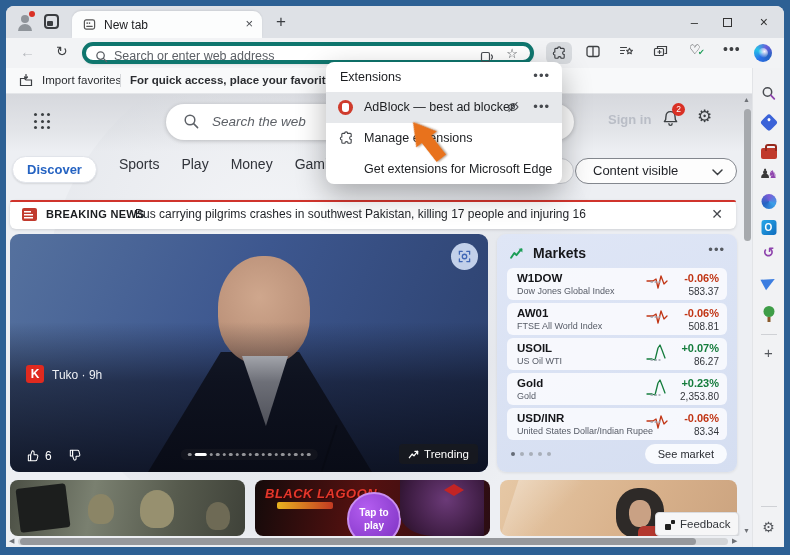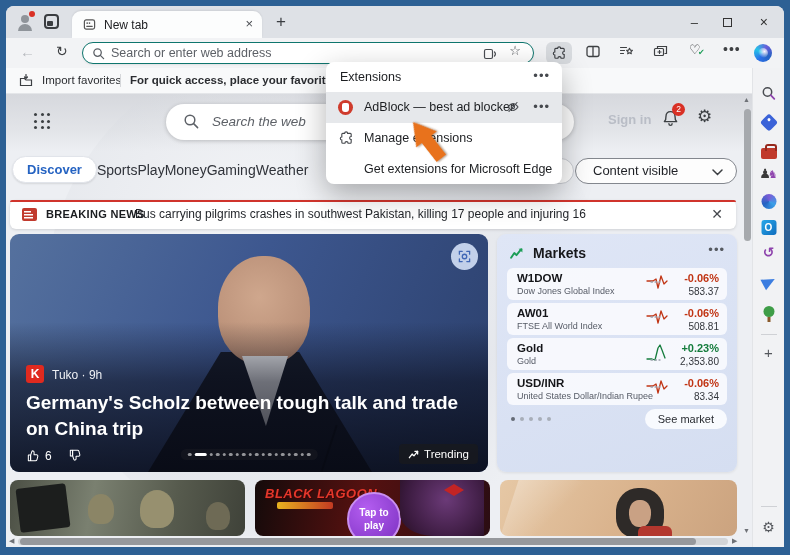--- a/index.html
+++ b/index.html
@@ -23,21 +23,21 @@
   .newtab-btn { position:absolute; left:270px; top:6px; font-size:17px; color:#3a3d41; }
   .wctl { position:absolute; top:0; height:32px; display:flex; align-items:center; color:#333; }
   .wctl.min { right:86px; font-size:13px; } 
   .wctl.max { right:52px; } .wctl.max i { display:block; width:9px; height:9px; border:1.3px solid #333; }
   .wctl.cls { right:16px; font-size:14px; }
 
   
   .toolbar { position:absolute; left:0; top:32px; width:100%; height:30px; background:#f2f3f5; }
   .tb-back { position:absolute; left:14px; top:5px; font-size:15px; color:#b6b9be; }
   .tb-refresh { position:absolute; left:50px; top:5px; font-size:14px; color:#3e4043; }
-  .addressbar { position:absolute; left:76px; top:4px; width:452px; height:22px; background:#fff; border:1px solid #0f766e; border-radius:11px; box-shadow:0 1px 2px rgba(0,0,0,.07); }
+  .addressbar { position:absolute; left:76px; top:4px; width:452px; height:22px; background:#fff; border:4px solid #0f766e; border-radius:11px; box-shadow:0 1px 2px rgba(0,0,0,.07); }
   .addressbar .mag { position:absolute; left:9px; top:4px; }
   .addressbar .ph { position:absolute; left:28px; top:0; line-height:21px; font-size:12.5px; color:#5d6167; }
   .addressbar .ra { position:absolute; right:36px; top:4px; }
   .addressbar .st { position:absolute; right:12px; top:0px; font-size:13px; color:#4a4d52; }
   .ext-btn { position:absolute; left:540px; top:4px; width:26px; height:22px; background:#d8dbdf; border-radius:6px; display:flex; align-items:center; justify-content:center; }
   .tb-ic { position:absolute; top:7px; }
   .tb-split { left:580px; } .tb-favlist { left:613px; top:6px; } .tb-coll { left:647px; top:6px; }
   .tb-ess { left:683px; top:4px; font-size:13px; color:#3e4043; }
   .tb-ess .chk { position:absolute; right:-4px; bottom:0px; font-size:8px; color:#1d9e57; }
   .tb-more { left:717px; top:3px; font-size:14px; color:#3e4043; letter-spacing:1px; }
@@ -62,21 +62,21 @@
   .waffle i { width:3px; height:3px; border-radius:50%; background:#3c4043; }
   .searchpill { position:absolute; left:160px; top:10px; width:408px; height:36px; background:#fff; border-radius:18px; box-shadow:0 1px 4px rgba(0,0,0,.2); }
   .searchpill .mag { position:absolute; left:17px; top:9px; }
   .searchpill .ph { position:absolute; left:46px; top:0; line-height:35px; font-size:13.5px; color:#5d6167;font-style:italic; }
   .signin { position:absolute; left:602px; top:18px; font-size:13px; font-weight:bold; color:#b9bdc6; }
   .bell { position:absolute; left:655px; top:15px; }
   .badge { position:absolute; left:666px; top:9px; width:13px; height:13px; border-radius:50%; background:#d93025; color:#fff; font-size:8.5px; text-align:center; line-height:13px; }
   .pg-gear { position:absolute; left:691px; top:12px; font-size:17px; color:#3c4043; font-family:"DejaVu Sans",sans-serif; }
 
   .tabsrow { position:absolute; left:0; top:62px; width:100%; height:30px; }
-  .navtabs { position:absolute; left:6px; top:0; display:flex; align-items:center; }
+  .navtabs { position:absolute; left:6px; top:0; display:flex; gap:22px; }
   .navtabs .pill { padding:5px 14px; background:#fff; border:1px solid #e1e4ea; border-radius:15px; box-shadow:0 1px 2px rgba(0,0,0,.1); font-size:13px; font-weight:bold; color:#2563c2; }
   .navtabs .nt { font-size:14px; color:#30333a; }
   .hidden-pill { position:absolute; left:468px; top:2px; width:100px; height:26px; background:#fdfdfd; border:1px solid #c9ccd2; border-radius:14px; }
   .contentpill { position:absolute; left:569px; top:2px; width:162px; height:26px; background:#fdfdfd; border:1px solid #83878e; border-radius:14px; }
   .contentpill .lb { position:absolute; left:17px; top:0; line-height:24px; font-size:13px; color:#1f2126; }
   .contentpill .chev { position:absolute; right:13px; top:10px; }
 
   .breaking { position:absolute; left:4px; top:106px; width:726px; height:29px; background:#fff; border-radius:6px; box-shadow:0 1px 3px rgba(0,0,0,.13); }
   .breaking::before { content:""; position:absolute; left:0; top:0; width:100%; height:2px; background:#d0342c; border-radius:6px 6px 0 0; }
   .breaking .ic { position:absolute; left:12px; top:8px; width:15px; height:13px; background:#c13a2e; border-radius:2px;
@@ -353,21 +353,20 @@
       <div class="ph-mic"></div>
       <div class="shade"></div>
       <div class="vsearch">
         <svg width="13" height="13" viewBox="0 0 14 14">
             <path d="M1.5 4.5v-3h3M9.5 1.5h3v3M12.5 9.5v3h-3M4.5 12.5h-3v-3" fill="none" stroke="#3f66b5" stroke-width="1.4" stroke-linecap="round"></path>
             <circle cx="7" cy="7" r="2.4" fill="none" stroke="#3f66b5" stroke-width="1.4"></circle>
           </svg>
       </div>
       <div class="klogo">K</div>
       <div class="byline">Tuko · 9h</div>
-      <div class="headline">Germany's Scholz between tough talk and trade on China trip</div>
       <div class="likes">
         <svg width="15" height="15" viewBox="0 0 16 16">
             <path d="M2.5 7.5h2.3v6H2.5zM6 13.5h4.1c.8 0 1.4-.5 1.6-1.2l.9-3.4c.2-.8-.4-1.6-1.2-1.6H8.6V4.5c0-1.5-1.9-2-2.4-.6L5 7.5v6z" fill="none" stroke="#fff" stroke-width="1.1" stroke-linejoin="round"></path>
           </svg>
         <span>6</span>
       </div>
       <svg class="thumbdown" width="15" height="15" viewBox="0 0 16 16">
           <g transform="scale(1,-1) translate(0,-16)">
             <path d="M2.5 7.5h2.3v6H2.5zM6 13.5h4.1c.8 0 1.4-.5 1.6-1.2l.9-3.4c.2-.8-.4-1.6-1.2-1.6H8.6V4.5c0-1.5-1.9-2-2.4-.6L5 7.5v6z" fill="none" stroke="#fff" stroke-width="1.1" stroke-linejoin="round"></path>
           </g>
@@ -425,20 +424,31 @@
       <div class="mrow down">
         <div class="tk">AW01</div>
         <div class="nm">FTSE All World Index</div>
         <svg class="spark" width="34" height="24" viewBox="0 0 34 24">
             <path class="main down-d" d="M2 9 L8 9 L11 7 L13 16 L16 4 L19 12 L22 9"></path>
             <path class="main up-d" d="M2 17 L7 17 L10 18 L13 6 L15 3 L17 8 L20 16"></path>
             <path class="dots" d="M23 10 L32 10"></path>
           </svg>
         <div class="chg">-0.06%</div>
         <div class="val">508.81</div>
+      </div>
+      <div class="mrow up">
+        <div class="tk">USOIL</div>
+        <div class="nm">US Oil WTI</div>
+        <svg class="spark" width="34" height="24" viewBox="0 0 34 24">
+            <path class="main down-d" d="M2 9 L8 9 L11 7 L13 16 L16 4 L19 12 L22 9"></path>
+            <path class="main up-d" d="M2 17 L7 17 L10 18 L13 6 L15 3 L17 8 L20 16"></path>
+            <path class="dots" d="M23 18 L32 18"></path>
+          </svg>
+        <div class="chg">+0.07%</div>
+        <div class="val">86.27</div>
       </div>
       <div class="mrow up">
         <div class="tk">Gold</div>
         <div class="nm">Gold</div>
         <svg class="spark" width="34" height="24" viewBox="0 0 34 24">
             <path class="main down-d" d="M2 9 L8 9 L11 7 L13 16 L16 4 L19 12 L22 9"></path>
             <path class="main up-d" d="M2 17 L7 17 L10 18 L13 6 L15 3 L17 8 L20 16"></path>
             <path class="dots" d="M23 18 L32 18"></path>
           </svg>
         <div class="chg">+0.23%</div>
@@ -484,20 +494,27 @@
       <div class="chargirl"></div>
       <div class="ribbon"></div>
     </div>
     <div class="bcard bc3">
       <div class="streak"></div>
       <div class="hair"></div>
       <div class="face"></div>
       <div class="red"></div>
     </div>
 
+    <div class="feedback">
+      <div class="ic">
+          <i class="a"></i>
+          <i class="b"></i>
+        </div>
+      <span class="lb">Feedback</span>
+    </div>
 
     <div class="hscroll">
       <span class="la">◀</span>
       <div class="track"></div>
       <div class="thumb"></div>
       <span class="ra2">▶</span>
     </div>
     <div class="vscroll">
       <span class="ua">▲</span>
       <div class="vthumb"></div>

